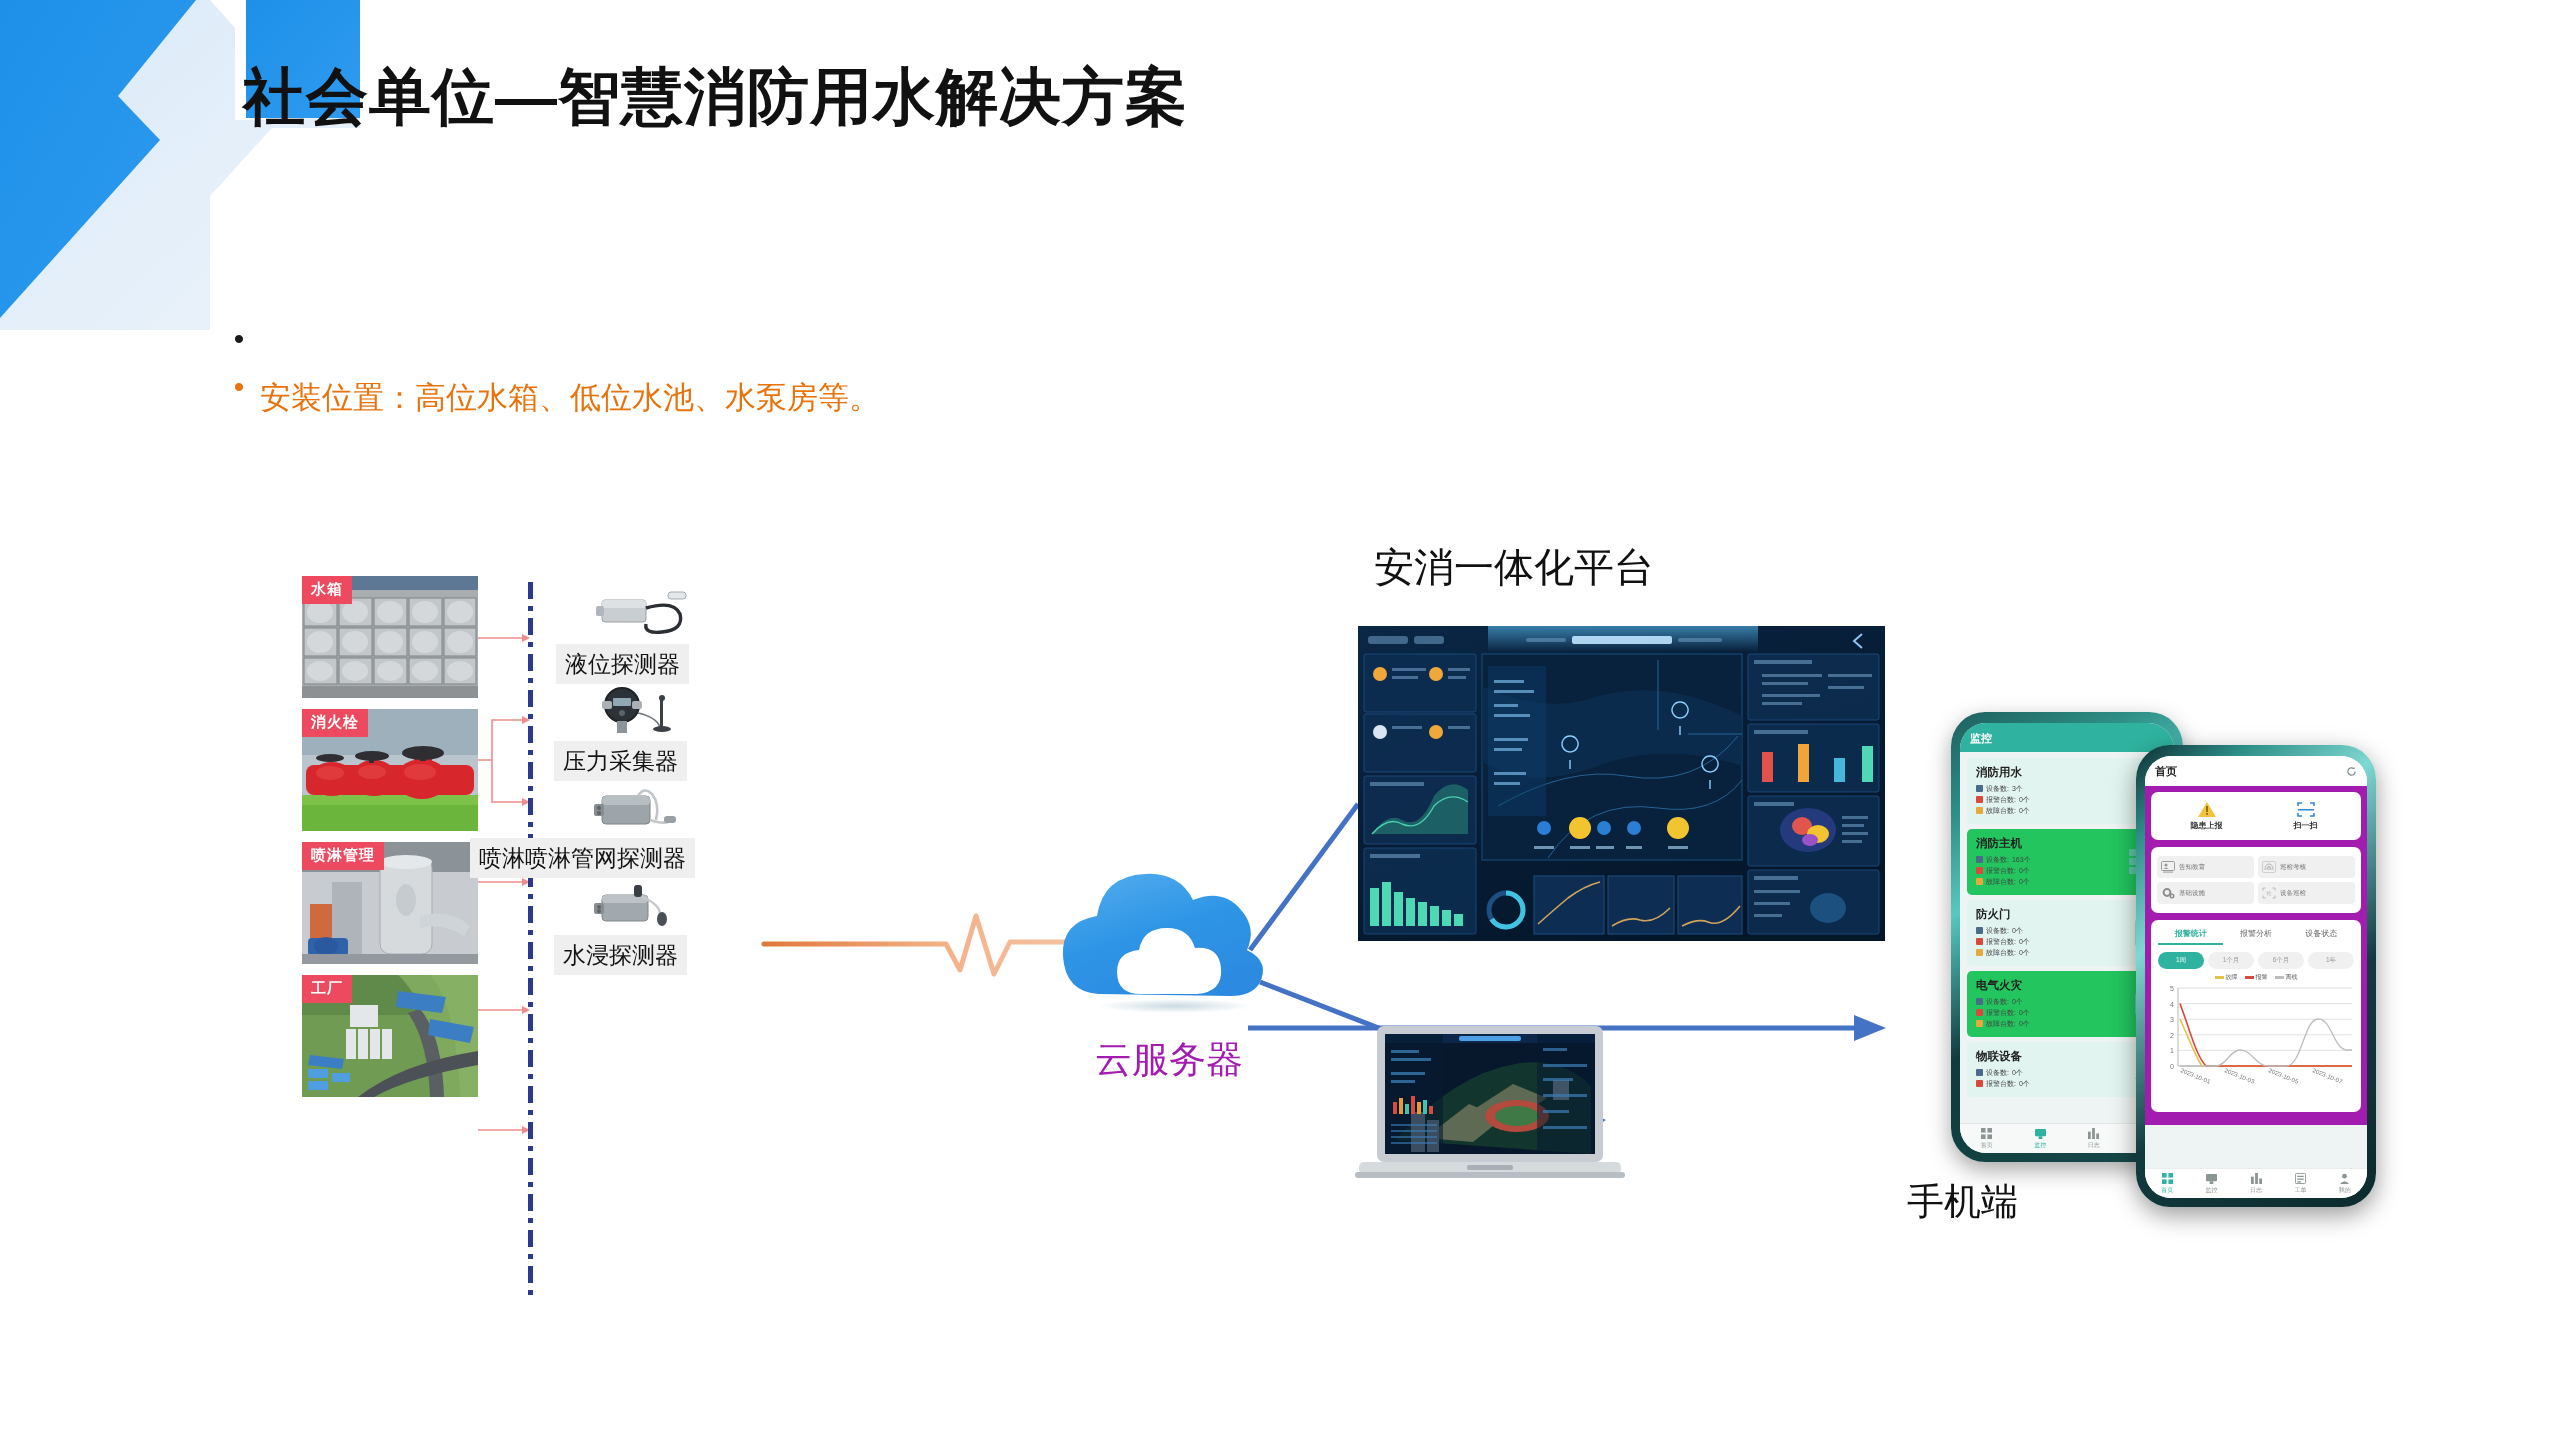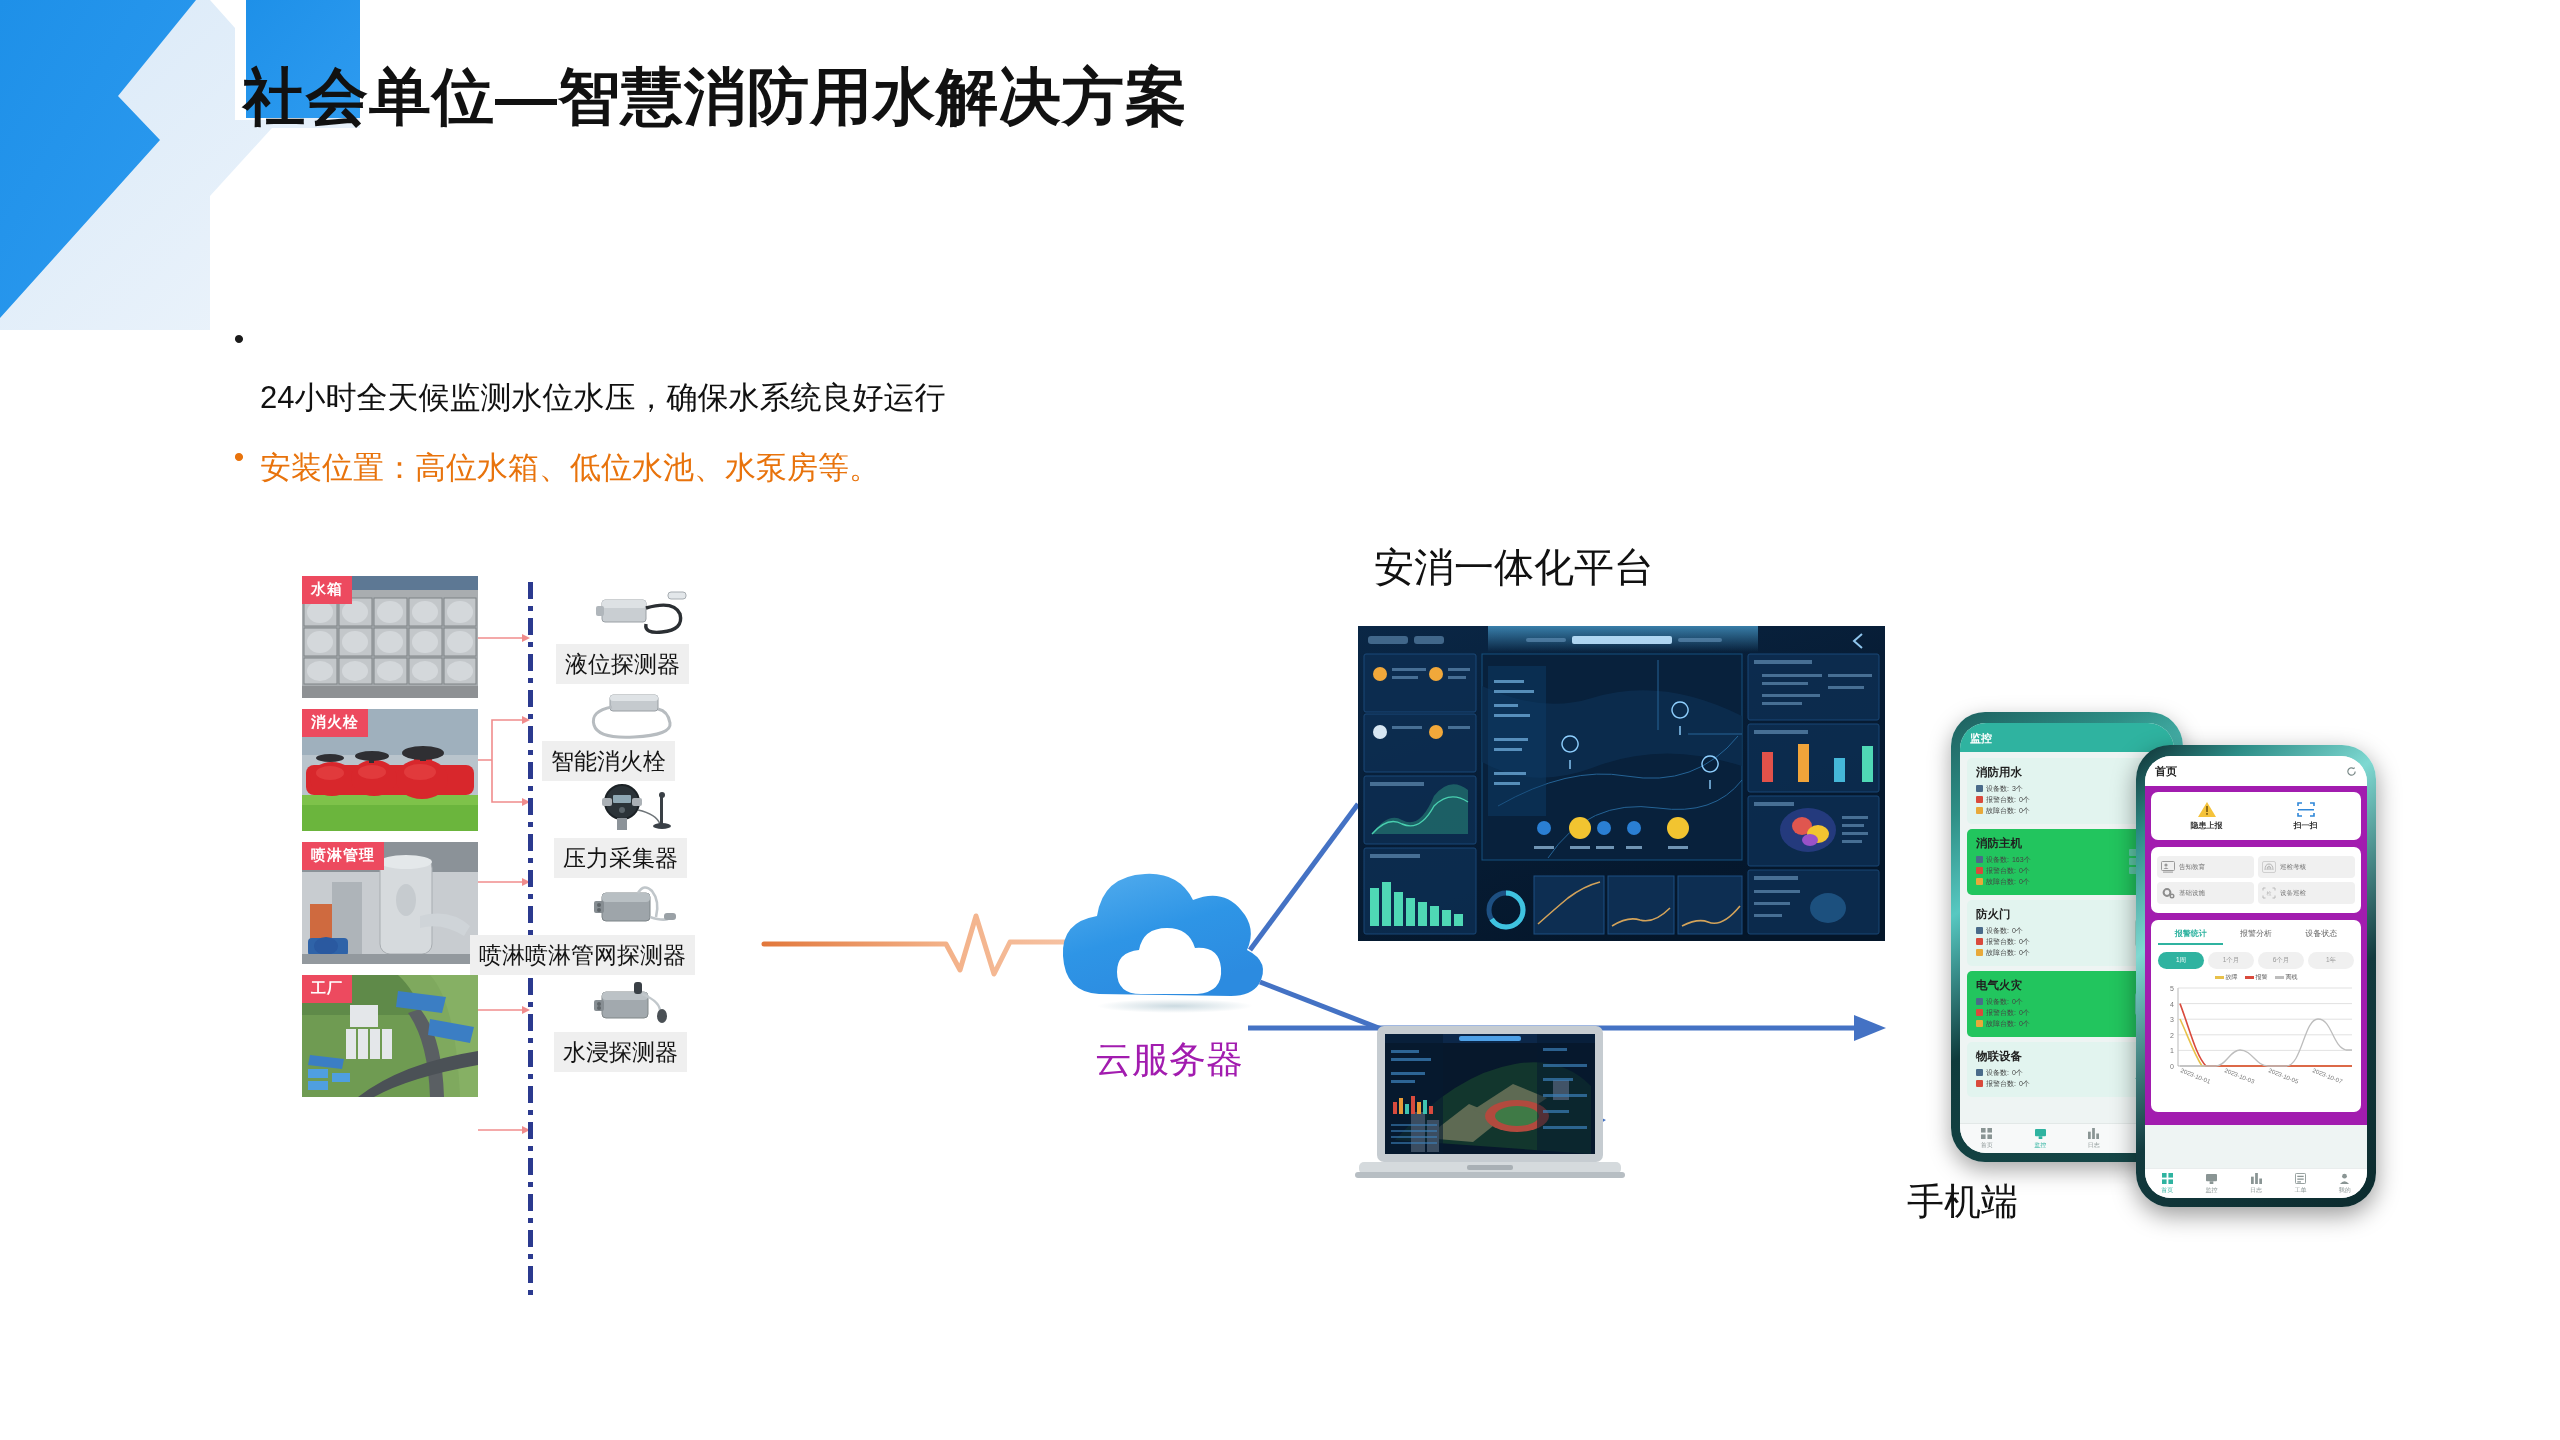--- a/index.html
+++ b/index.html
@@ -193,23 +193,20 @@
   <path d="M0,0 H210 L235,28 V120 H300 V0 H360 V128 H272 L210,196 V330 H0 Z" fill="url(#cdg2)"></path>
   <path d="M0,0 H196 L118,96 L160,140 L0,318 Z" fill="url(#cdg1)"></path>
   <path d="M246,0 H360 V118 H246 Z" fill="url(#cdg1)"></path>
 </svg>
 
 <div id="slide-title">社会单位—智慧消防用水解决方案</div>
 
 <div id="bullets">
   <div class="bullet-row">
     <div class="bullet-dot">•</div>
-  </div>
-  <div class="bullet-cont">
-    <div class="bullet-text">24小时全天候监测水位水压，确保水系统良好运行</div>
   </div>
   <div class="bullet-row orange">
     <div class="bullet-dot orange">•</div>
     <div class="bullet-text">安装位置：高位水箱、低位水池、水泵房等。</div>
   </div>
 </div>
 
 <div id="photo-column">
 
   <div class="photo-card">
@@ -358,28 +355,20 @@
     <svg class="device-img" viewBox="0 0 120 58">
       <rect x="26" y="12" width="44" height="22" rx="3" fill="#c9ced2" stroke="#9aa0a5"></rect>
       <rect x="26" y="12" width="44" height="8" rx="3" fill="#dde1e4"></rect>
       <rect x="20" y="18" width="8" height="10" rx="2" fill="#b0b6bb"></rect>
       <path d="M70,20 q28,-8 34,6 q4,16 -18,18 q-18,2 -16,-8" stroke="#2b2f33" stroke-width="3.4" fill="none"></path>
       <rect x="92" y="4" width="18" height="7" rx="3" fill="#e3e7ea" stroke="#a7adb2"></rect>
     </svg>
     <div class="device-label" style="left:16px;">液位探测器</div>
   </div>
 
-  <div class="device-item">
-    <svg class="device-img" viewBox="0 0 120 58">
-      <rect x="34" y="10" width="48" height="16" rx="3" fill="#c5cace" stroke="#989ea3"></rect>
-      <rect x="34" y="10" width="48" height="6" rx="3" fill="#dfe3e6"></rect>
-      <path d="M36,22 q-22,4 -18,18 q4,14 40,12 q38,-2 36,-14 q-2,-12 -12,-14" stroke="#b7bcc0" stroke-width="3" fill="none"></path>
-    </svg>
-    <div class="device-label" style="left:2px;">智能消火栓</div>
-  </div>
 
   <div class="device-item">
     <svg class="device-img" viewBox="0 0 120 58">
       <circle cx="46" cy="20" r="17" fill="#2b3338" stroke="#1c2226" stroke-width="2"></circle>
       <rect x="37" y="13" width="18" height="8" rx="1" fill="#8fa8b4"></rect>
       <circle cx="46" cy="28" r="3" fill="#596369"></circle>
       <rect x="26" y="16" width="10" height="8" rx="2" fill="#aab0b5"></rect>
       <rect x="56" y="16" width="10" height="8" rx="2" fill="#aab0b5"></rect>
       <rect x="41" y="36" width="10" height="12" fill="#8c9399"></rect>
       <path d="M62,28 q18,4 22,14" stroke="#6e7478" stroke-width="1.6" fill="none"></path>

